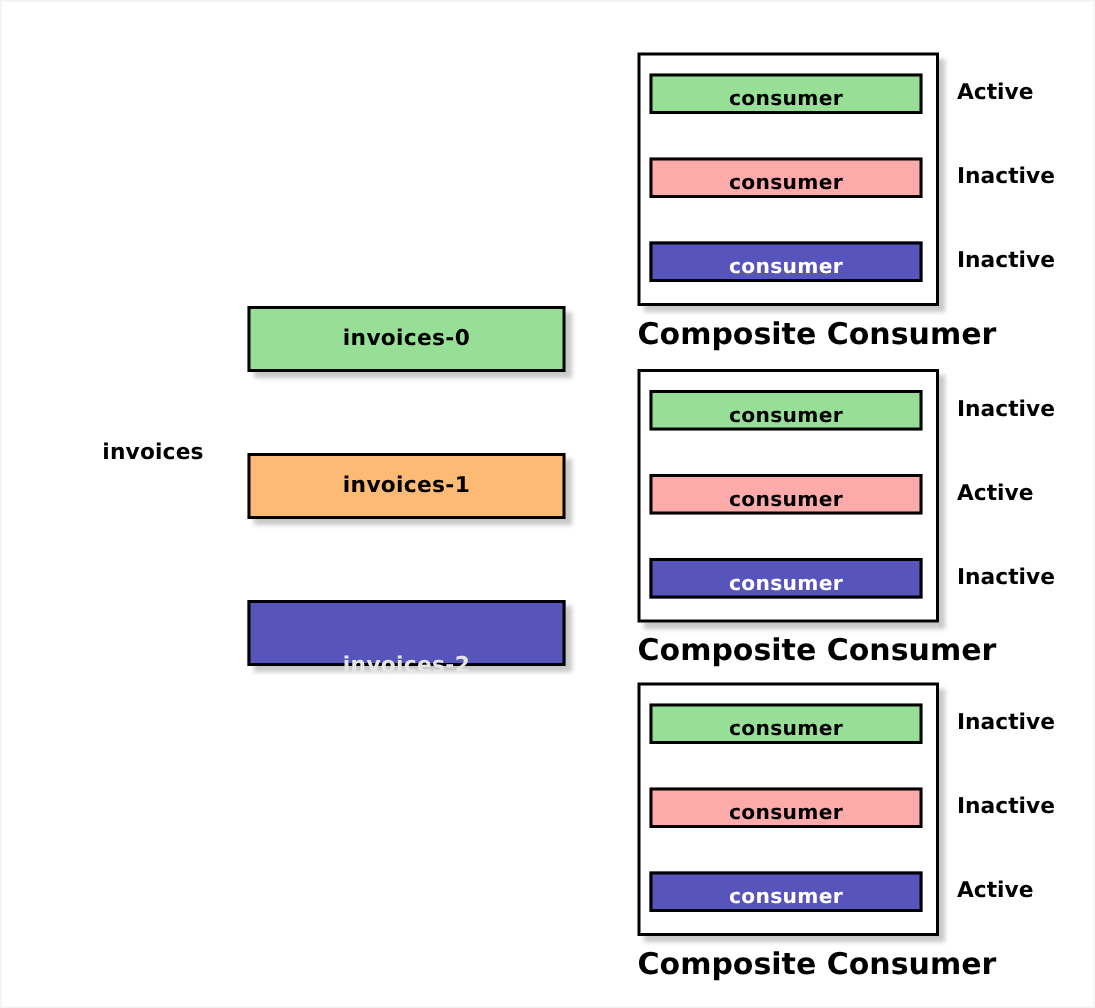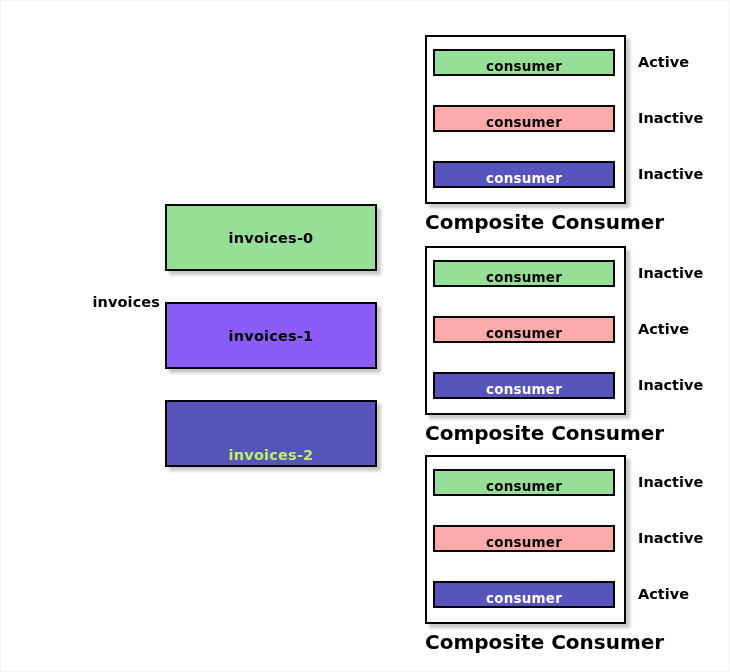--- a/index.html
+++ b/index.html
@@ -22,28 +22,28 @@
   
   .abs { position: absolute; box-sizing: border-box; }
 
   
   .side-label {
     font-size: 14.5px;
     font-weight: bold;
     color: #000000;
     letter-spacing: 0.1px;
     white-space: nowrap;
-    text-align: right;
+    text-align: center;
     padding-left: 44px;
   }
 
   
   .stream-box {
     width: 212px;
-    height: 67px;
+    height: 44px;
     border: 2px solid #000000;
     display: flex;
     align-items: center;
     justify-content: center;
     box-shadow: 4px 4px 3px rgba(0,0,0,0.22);
   }
   .stream-box .stream-label {
     font-size: 14.5px;
     font-weight: bold;
     letter-spacing: 0.2px;
@@ -102,25 +102,25 @@
 
 <div id="canvas">
 
   <div class="abs side-label" id="stream-name-label" style="left: -1px; top: 293px; width: 160px;">invoices</div>
 
 
   <div id="partitions-layer">
       <div class="abs stream-box" style="left: 164px; top: 203px; background: rgb(151, 222, 151); border-color: rgb(0, 0, 0);">
         <span class="stream-label" style="color: rgb(0, 0, 0);">invoices-0</span>
       </div>
-      <div class="abs stream-box" style="left: 164px; top: 301px; background: #8b5cf6; border-color: rgb(0, 0, 0);">
+      <div class="abs stream-box" style="left: 164px; top: 301px; background: #fdba74; border-color: rgb(0, 0, 0);">
         <span class="stream-label" style="color: rgb(0, 0, 0);">invoices-1</span>
       </div>
       <div class="abs stream-box" style="left: 164px; top: 399px; background: rgb(87, 84, 187); border-color: rgb(0, 0, 0);">
-        <span class="stream-label" style="color: #bef264; margin-top: 43px;">invoices-2</span>
+        <span class="stream-label" style="color: #e5e5e5; margin-top: 43px;">invoices-2</span>
       </div>
     </div>
 
   <div id="composites-layer">
       <div class="abs composite-frame" style="left: 424px; top: 34px; border-color: rgb(0, 0, 0);"></div>
       <div class="abs consumer-box" style="left: 432px; top: 48px; background: rgb(151, 222, 151); border-color: rgb(0, 0, 0);">
         <span class="consumer-label" style="color: rgb(0, 0, 0);">consumer</span>
       </div>
       <div class="status-label" style="left: 637px; top: 48px;">Active</div>
       <div class="abs consumer-box" style="left: 432px; top: 104px; background: rgb(252, 170, 170); border-color: rgb(0, 0, 0);">

